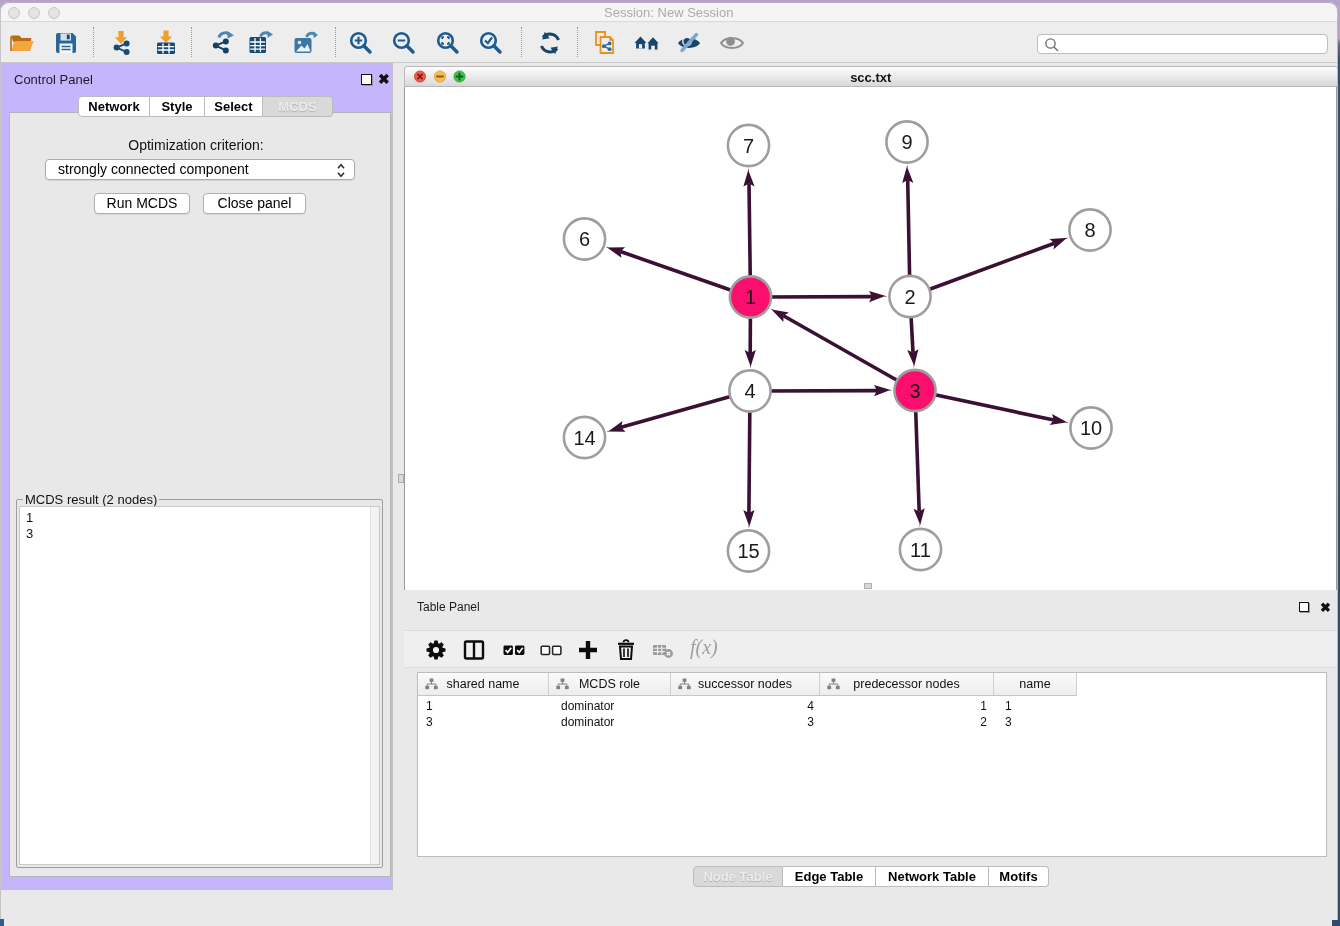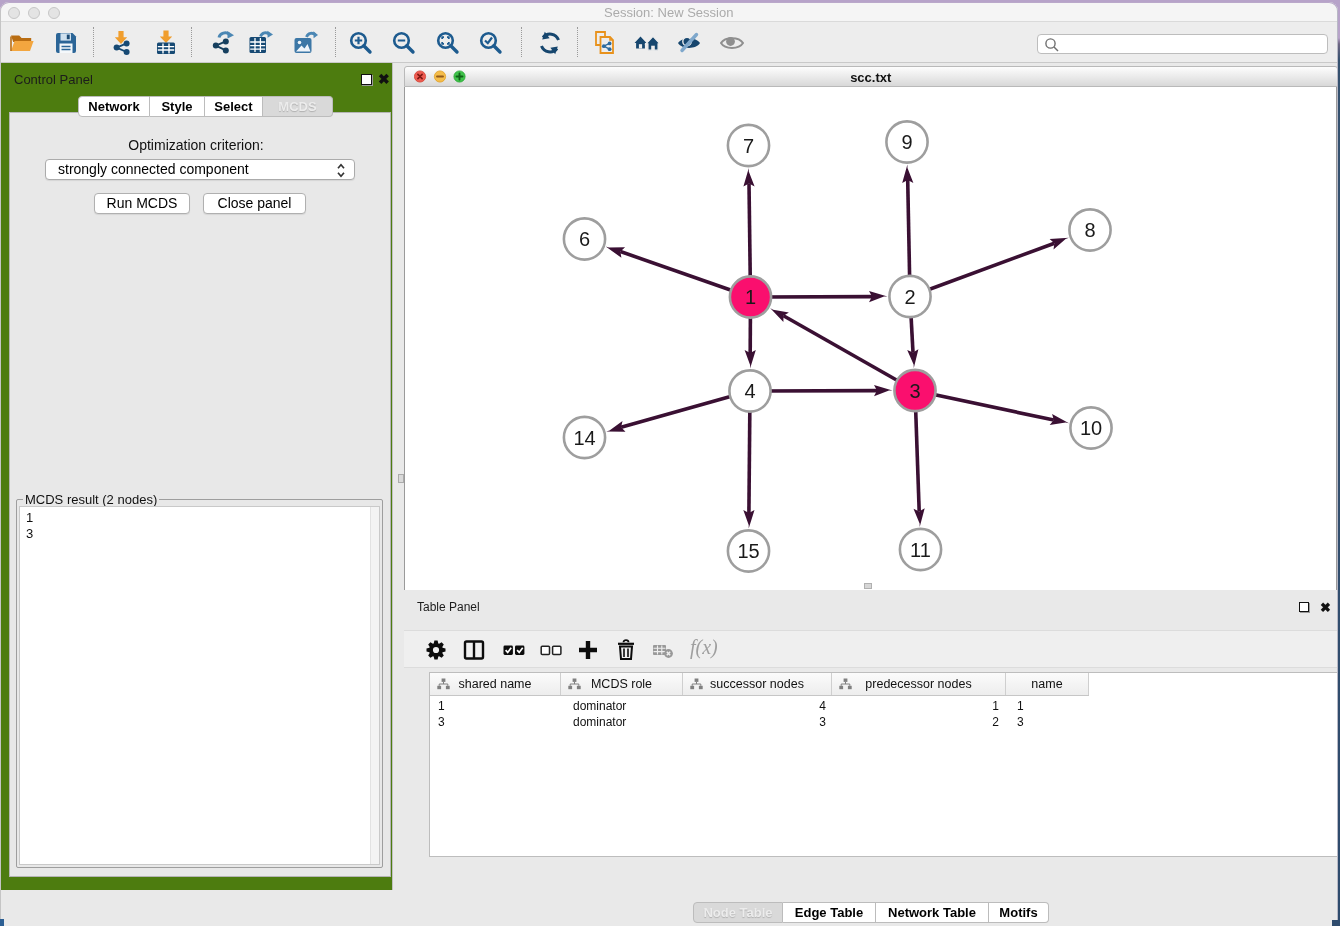--- a/index.html
+++ b/index.html
@@ -18,21 +18,21 @@
 
 #titlebar { position:absolute; left:0; top:0; width:100%; height:20px; background:#f5f5f5; border-bottom:1px solid #dadada; }
 .tl { position:absolute; top:5px; width:12px; height:12px; border-radius:50%; background:#e4e4e4; border:1px solid #c6c6c6; }
 #title { position:absolute; top:3px; width:100%; text-align:center; font-size:13px; color:#ababab; }
 
 #toolbar { position:absolute; left:0; top:20px; width:100%; height:41px; background:#ededed; border-bottom:1px solid #c9c9c9; }
 .sep { position:absolute; top:5px; height:30px; width:1px; border-left:1px dotted #9a9a9a; }
 .ticon { position:absolute; top:8px; width:26px; height:26px; }
 #searchbox { position:absolute; left:1037px; top:11.5px; width:291px; height:20.5px; background:#fff; border:1px solid #bdbdbd; border-radius:4px; }
 
-#cpanel { position:absolute; left:0; top:61px; width:393px; height:827px; background:#4d7c0f; border-right:1px solid #c2c2c2; }
+#cpanel { position:absolute; left:0; top:61px; width:393px; height:827px; background:#c4b5fd; border-right:1px solid #c2c2c2; }
 #cpanel-hdr { position:absolute; left:14px; top:9px; font-size:13px; color:#1c1c1c; }
 .winbtn-sq { position:absolute; width:11px; height:11px; border:1.6px solid #111; background:#fff; box-shadow:1px 1px 0 #9a9a9a; }
 .winbtn-x { position:absolute; font-size:14px; font-weight:bold; color:#111; line-height:11px; }
 #cp-box { position:absolute; left:9px; top:49px; width:382px; height:765px; border:1px solid #b5b5b5; background:#e8e8e8; }
 .tabs { position:absolute; display:flex; }
 .tab { height:21px; line-height:20px; font-size:13px; font-weight:600; text-align:center;
   background:#fff; border:1px solid #bcbcbc; border-left:none; color:#000; }
 .tab.first { border-left:1px solid #bcbcbc; border-radius:4px 0 0 4px; }
 .tab.last { border-radius:0 4px 4px 0; }
 .tab.sel { background:#d9d9d9; color:#ececec; text-shadow:0 1px 1px #b0b0b0; }
@@ -49,27 +49,27 @@
   background:linear-gradient(#fdfdfd, #e9e9e9 55%, #d8d8d8); border:1px solid #b9b9b9; border-radius:3px 3px 0 0; }
 #net-title { position:absolute; top:3px; width:100%; text-align:center; font-size:13px; font-weight:bold; color:#111; }
 #net-canvas { position:absolute; left:0; top:21px; width:932.5px; height:503px; background:#fff; border-left:1px solid #9a9a9a; border-right:1px solid #9a9a9a; }
 #net-grip { position:absolute; left:460px; bottom:1px; width:8px; height:6px; background:#d6d6d6; border:1px solid #b0b0b0; }
 #split-grip { position:absolute; left:398px; top:472px; width:6px; height:9px; background:#d9d9d9; border:1px solid #ababab; }
 
 #tpanel { position:absolute; left:404px; top:588px; width:933.5px; height:300px; background:#e9e9e9; }
 #tpanel-hdr { position:absolute; left:13px; top:10px; font-size:12px; color:#1c1c1c; }
 #ttoolbar { position:absolute; left:0px; top:40px; width:100%; height:38px; background:#efefef; border-top:1px solid #dcdcdc; border-bottom:1px solid #dcdcdc; }
 .tbicon { position:absolute; top:7px; width:24px; height:24px; }
-#ttable { position:absolute; left:13px; top:82px; width:910px; height:185px; background:#fff; border:1px solid #bdbdbd;margin-left:12px; }
+#ttable { position:absolute; left:13px; top:82px; width:910px; height:185px; background:#fff; border:1px solid #bdbdbd; }
 #thead { position:absolute; left:0; top:0; height:23px; background:linear-gradient(#fbfbfb,#ededed); border-bottom:1px solid #c6c6c6; }
 .th { position:absolute; top:0; height:22px; border-right:1px solid #cfcfcf; font-size:12.5px; color:#111; text-align:center; line-height:22px; }
 .hicon { position:absolute; left:7px; top:5px; width:13px; height:12px; }
 .cell { position:absolute; font-size:12px; color:#111; line-height:16px; }
 
-#btabs { position:absolute; left:289px; top:276px; display:flex;margin-top:36px; }
+#btabs { position:absolute; left:289px; top:276px; display:flex; }
 
 #statusbar { position:absolute; left:0; top:888px; width:100%; height:34px; background:#ebebeb; border-top:1px solid #c3c3c3; }
 #listbtn { position:absolute; left:10px; top:9px; width:28px; height:21px; background:#fdfdfd; border:1px solid #a8a8a8; border-radius:2px; }
 #membtn { position:absolute; right:11px; top:7px; width:75px; height:24px; background:#fbfbfb; border:1px solid #a9a9a9; font-size:12px; line-height:22px; text-align:right; padding-right:9px; color:#000; }
 #memdot { position:absolute; left:8px; top:6px; width:11px; height:11px; border-radius:50%; background:#1d9733; }
 </style>
 </head>
 <body>
 <div id="window">
   <div id="titlebar">

